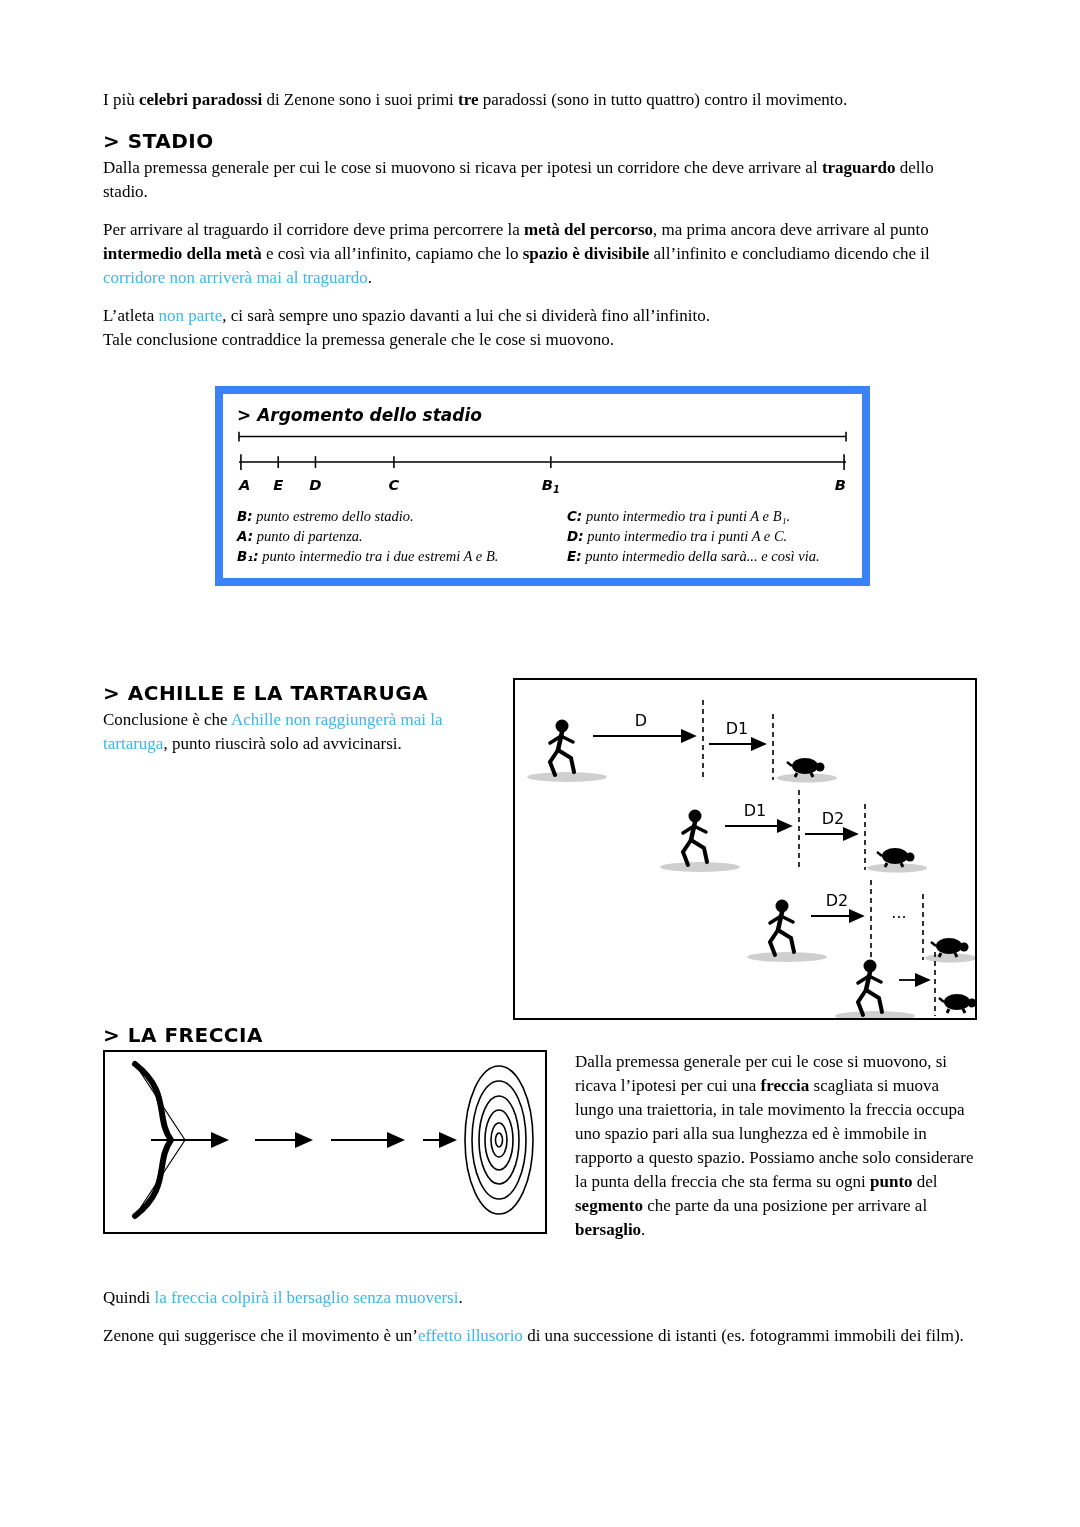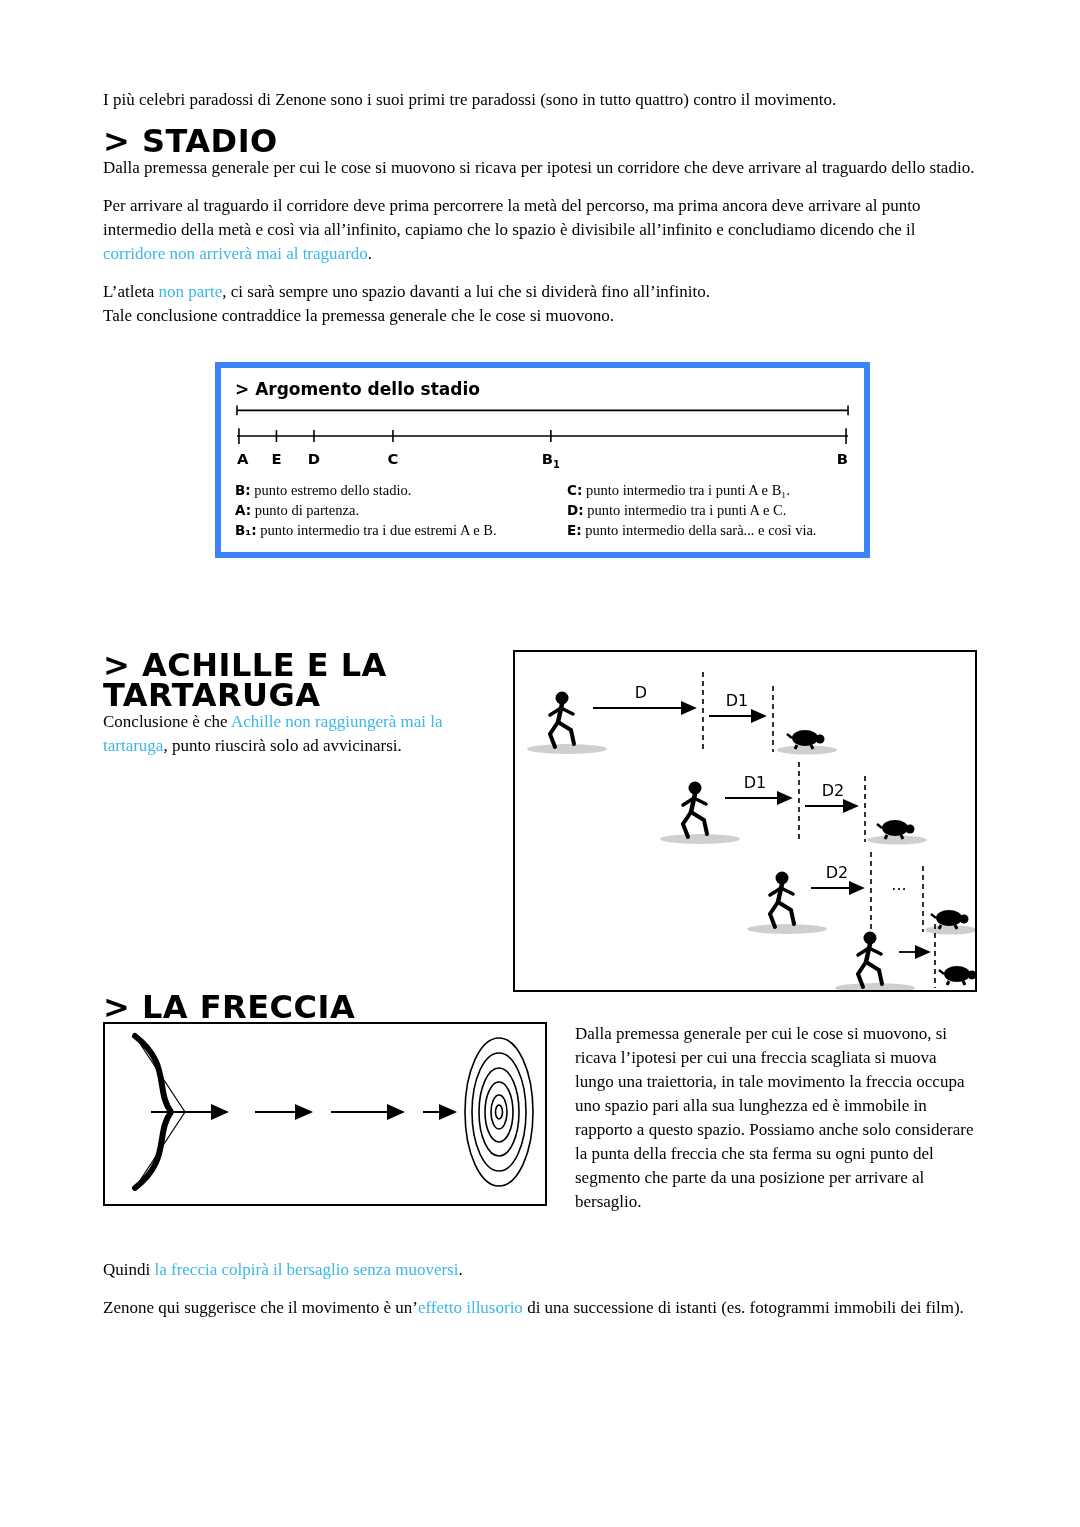--- a/index.html
+++ b/index.html
@@ -6,34 +6,34 @@
   *{ box-sizing:border-box; }
   html,body{ margin:0; padding:0; background:#fff; }
   .page{
     width:1080px; min-height:1527px; margin:0 auto; background:#fff;
     padding:88px 103px 60px 103px;
     font-family:"Liberation Serif","DejaVu Serif",serif;
     font-size:17px; line-height:24px; color:var(--ink);
     position:relative; overflow:hidden;
   }
   p{ margin:0 0 14px 0; }
-  .b{ font-weight:normal; }
+  .b{ font-weight:bold; }
   .c{ font-weight:normal; color:var(--accent); }
   .marker{ font-family:"DejaVu Sans","Liberation Sans",sans-serif; font-weight:800; }
   h2.heading{
     font-family:"DejaVu Sans","Liberation Sans",sans-serif; font-weight:800;
-    font-size:32px; line-height:30px; letter-spacing:0.5px; margin:0;
+    font-size:20px; line-height:30px; letter-spacing:0.5px; margin:0;
   }
   .h-stadio{ margin:26px 0 18px 0; }
   .h-achille{ margin:14px 0 18px 0; }
   .h-freccia{ margin:58px 0 22px 0; }
 
   
   .stadio-box{
-    margin:34px 0 0 112px; width:655px; border:6px solid #3b82f6; padding:10px 14px 12px 14px;
+    margin:34px 0 0 112px; width:655px; border:8px solid #3b82f6; padding:10px 14px 12px 14px;font-style:italic;
   }
   .box-title{ font-size:17px; line-height:22px; }
   .nl-svg{ display:block; width:100%; height:74px; margin-top:2px; }
   .nl-label{ font-family:"DejaVu Sans","Liberation Sans",sans-serif; font-weight:bold; font-size:15px; fill:#000; }
   .legend{ display:flex; font-size:14.5px; line-height:20px; margin-top:4px; }
   .legend-col-left{ width:54%; }
   .legend-col-right{ width:46%; }
   .legend-item .key{ font-family:"DejaVu Sans","Liberation Sans",sans-serif; font-weight:800; font-size:13.5px; }
 
   

